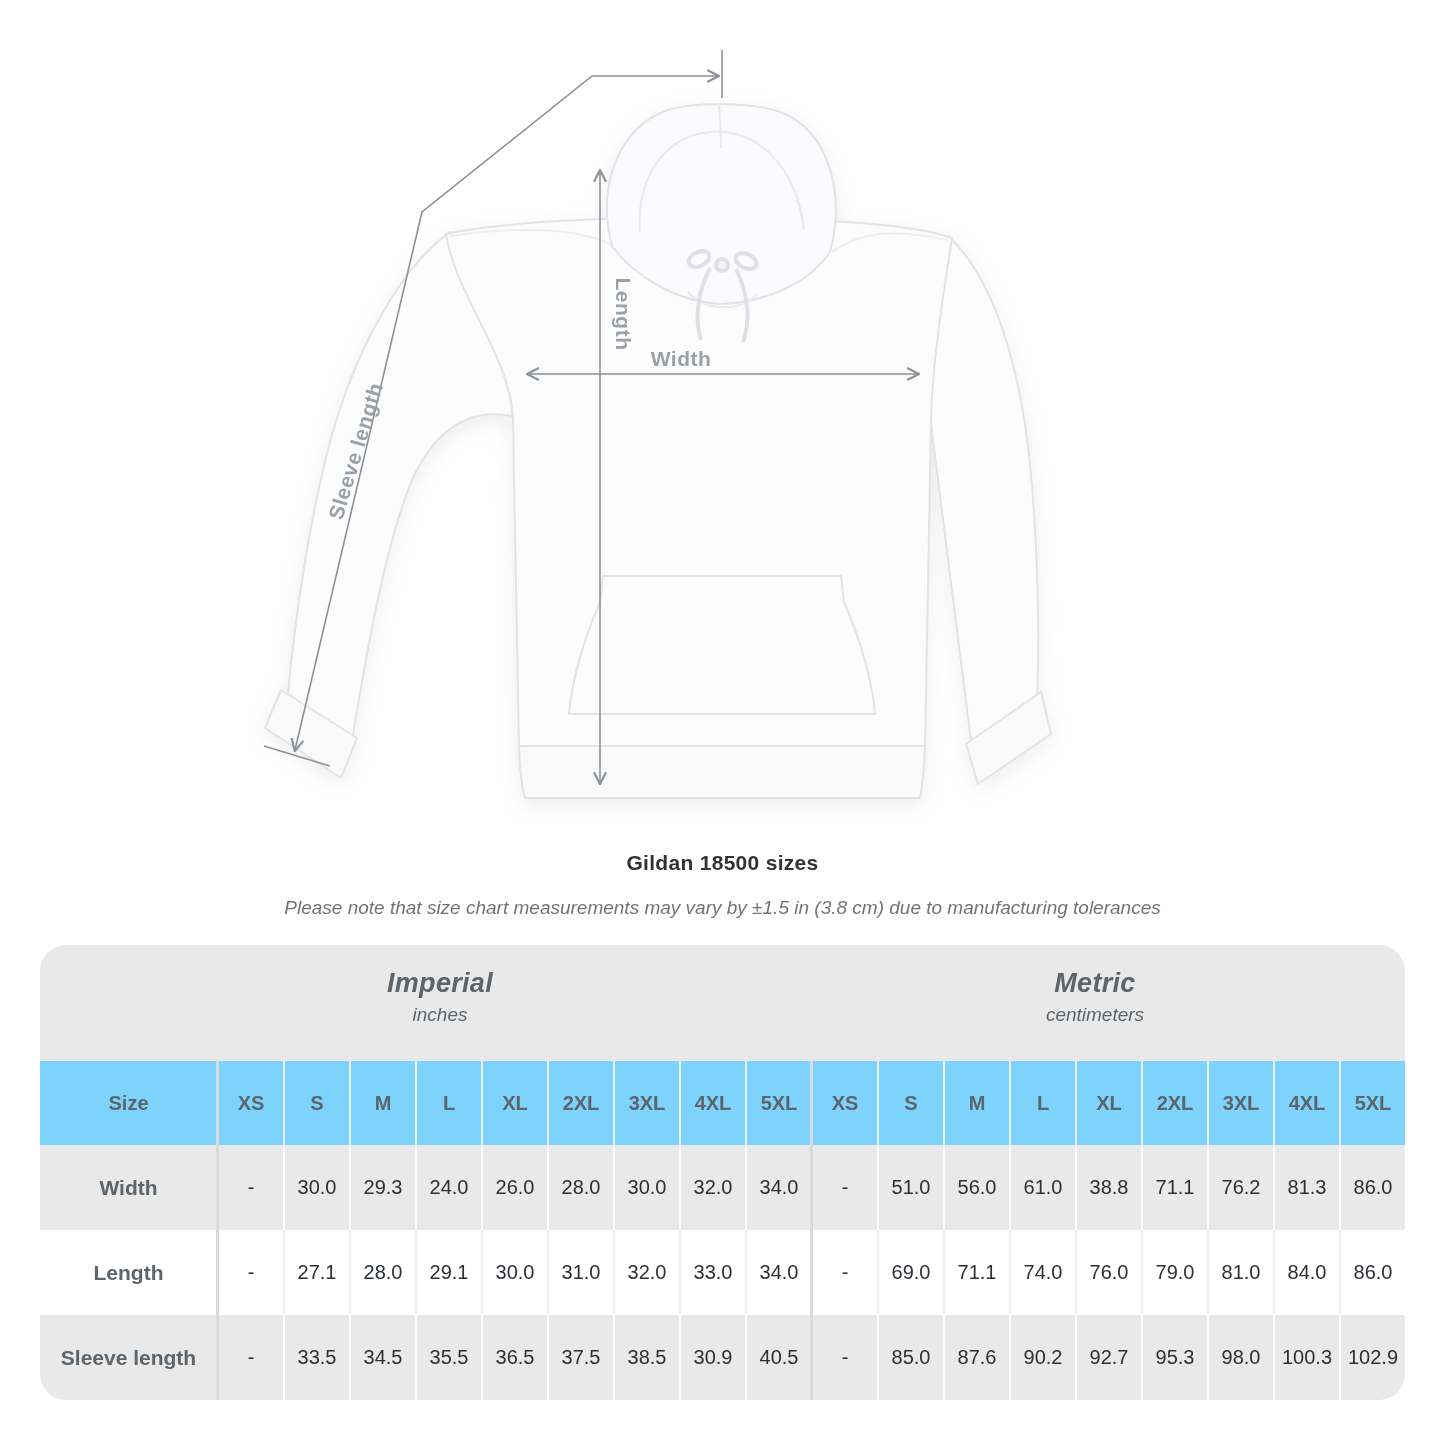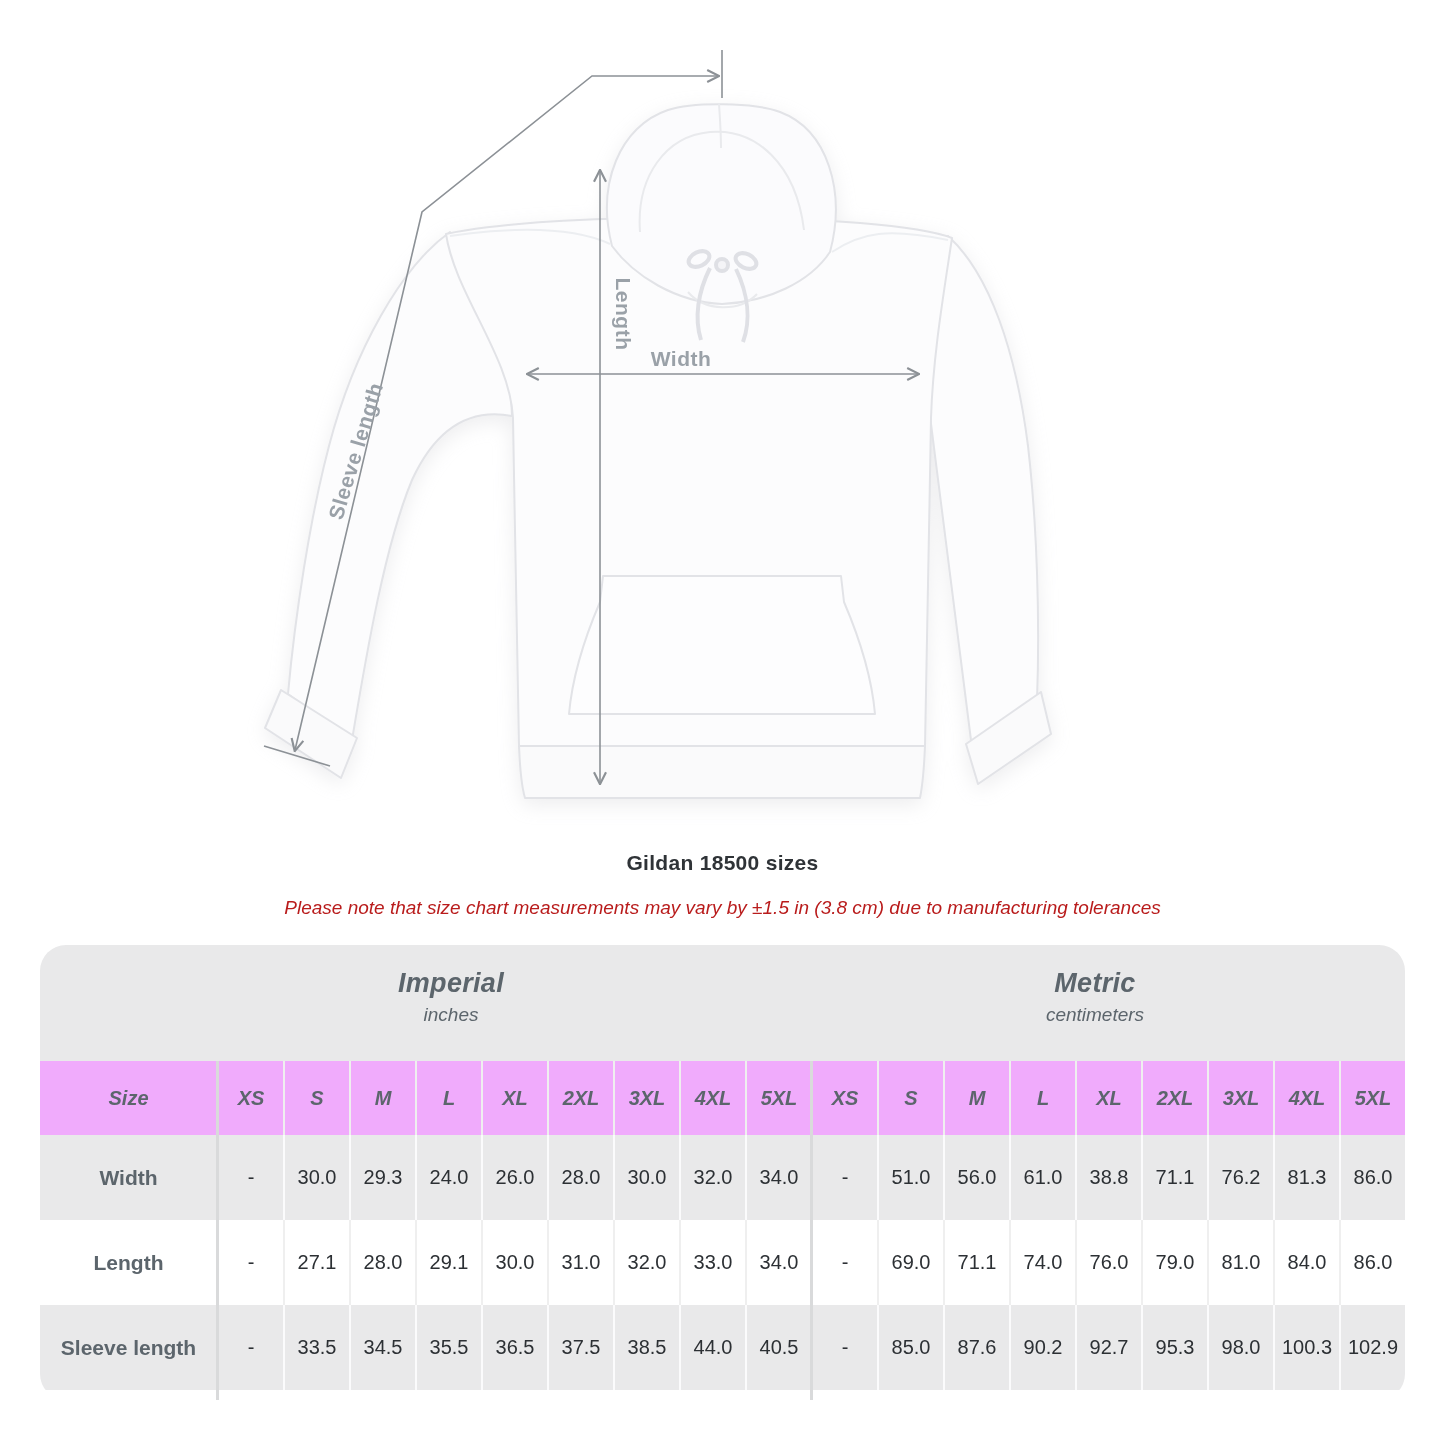--- a/index.html
+++ b/index.html
@@ -16,36 +16,36 @@
   .width-label  { left: 681px; top: 359px; transform: translate(-50%,-50%); }
   .length-label { left: 623px; top: 314px; transform: translate(-50%,-50%) rotate(90deg); }
   .sleeve-label { left: 356px; top: 451px; transform: translate(-50%,-50%) rotate(-73deg); }
 
   .page-title {
     position: absolute; left: 0; top: 851px; width: 1445px; text-align: center;
     font-size: 21px; font-weight: bold; color: #2f3337; letter-spacing: 0.3px;
   }
   .page-note {
     position: absolute; left: 0; top: 897px; width: 1445px; text-align: center;
-    font-size: 19px; font-style: italic; color: #b91c1c;
+    font-size: 19px; font-style: italic; color: #737373;
   }
 
   .size-table {
     position: absolute; left: 40px; top: 945px; width: 1365px; height: 455px;
     border-radius: 26px; overflow: hidden; background: #ffffff;
   }
   .band { position: relative; height: 116px; background: #e9e9ea; }
   .unit { position: absolute; top: 21px; width: 604px; text-align: center; color: #5c656c; }
   .unit .u-label { font-size: 27px; font-weight: bold; font-style: italic; line-height: 34px; letter-spacing: 0.3px; }
   .unit .u-sub   { font-size: 19px; font-style: italic; line-height: 30px; }
-  .unit.imperial { left: 109px; }
+  .unit.imperial { left: 98px; }
   .unit.metric   { left: 753px; }
 
   .trow { display: grid; grid-template-columns: 177px repeat(18, 66px); height: 85px; }
-  .trow.header { height: 74px; background: #f0abfc; font-style: italic; }
+  .trow.header { height: 84px; background: #7dd3fc; }
   .trow.white  { background: #ffffff; }
   .trow.gray   { background: #e9e9ea; }
 
   .cell {
     display: flex; align-items: center; justify-content: center;
     font-size: 20px; color: #2c3034;
   }
   .trow .cell + .cell { border-left: 2px solid transparent; }
   .trow.header .cell + .cell, .trow.white .cell + .cell { border-left-color: #efefef; text-align: center; }
   .trow.gray .cell + .cell { border-left-color: #fbfbfc; }
@@ -199,21 +199,21 @@
 
     <div class="trow gray">
       <div class="cell rowlab">Sleeve length</div>
       <div class="cell">-</div>
       <div class="cell">33.5</div>
       <div class="cell">34.5</div>
       <div class="cell">35.5</div>
       <div class="cell">36.5</div>
       <div class="cell">37.5</div>
       <div class="cell">38.5</div>
-      <div class="cell">44.0</div>
+      <div class="cell">30.9</div>
       <div class="cell">40.5</div>
       <div class="cell">-</div>
       <div class="cell">85.0</div>
       <div class="cell">87.6</div>
       <div class="cell">90.2</div>
       <div class="cell">92.7</div>
       <div class="cell">95.3</div>
       <div class="cell">98.0</div>
       <div class="cell">100.3</div>
       <div class="cell">102.9</div>

